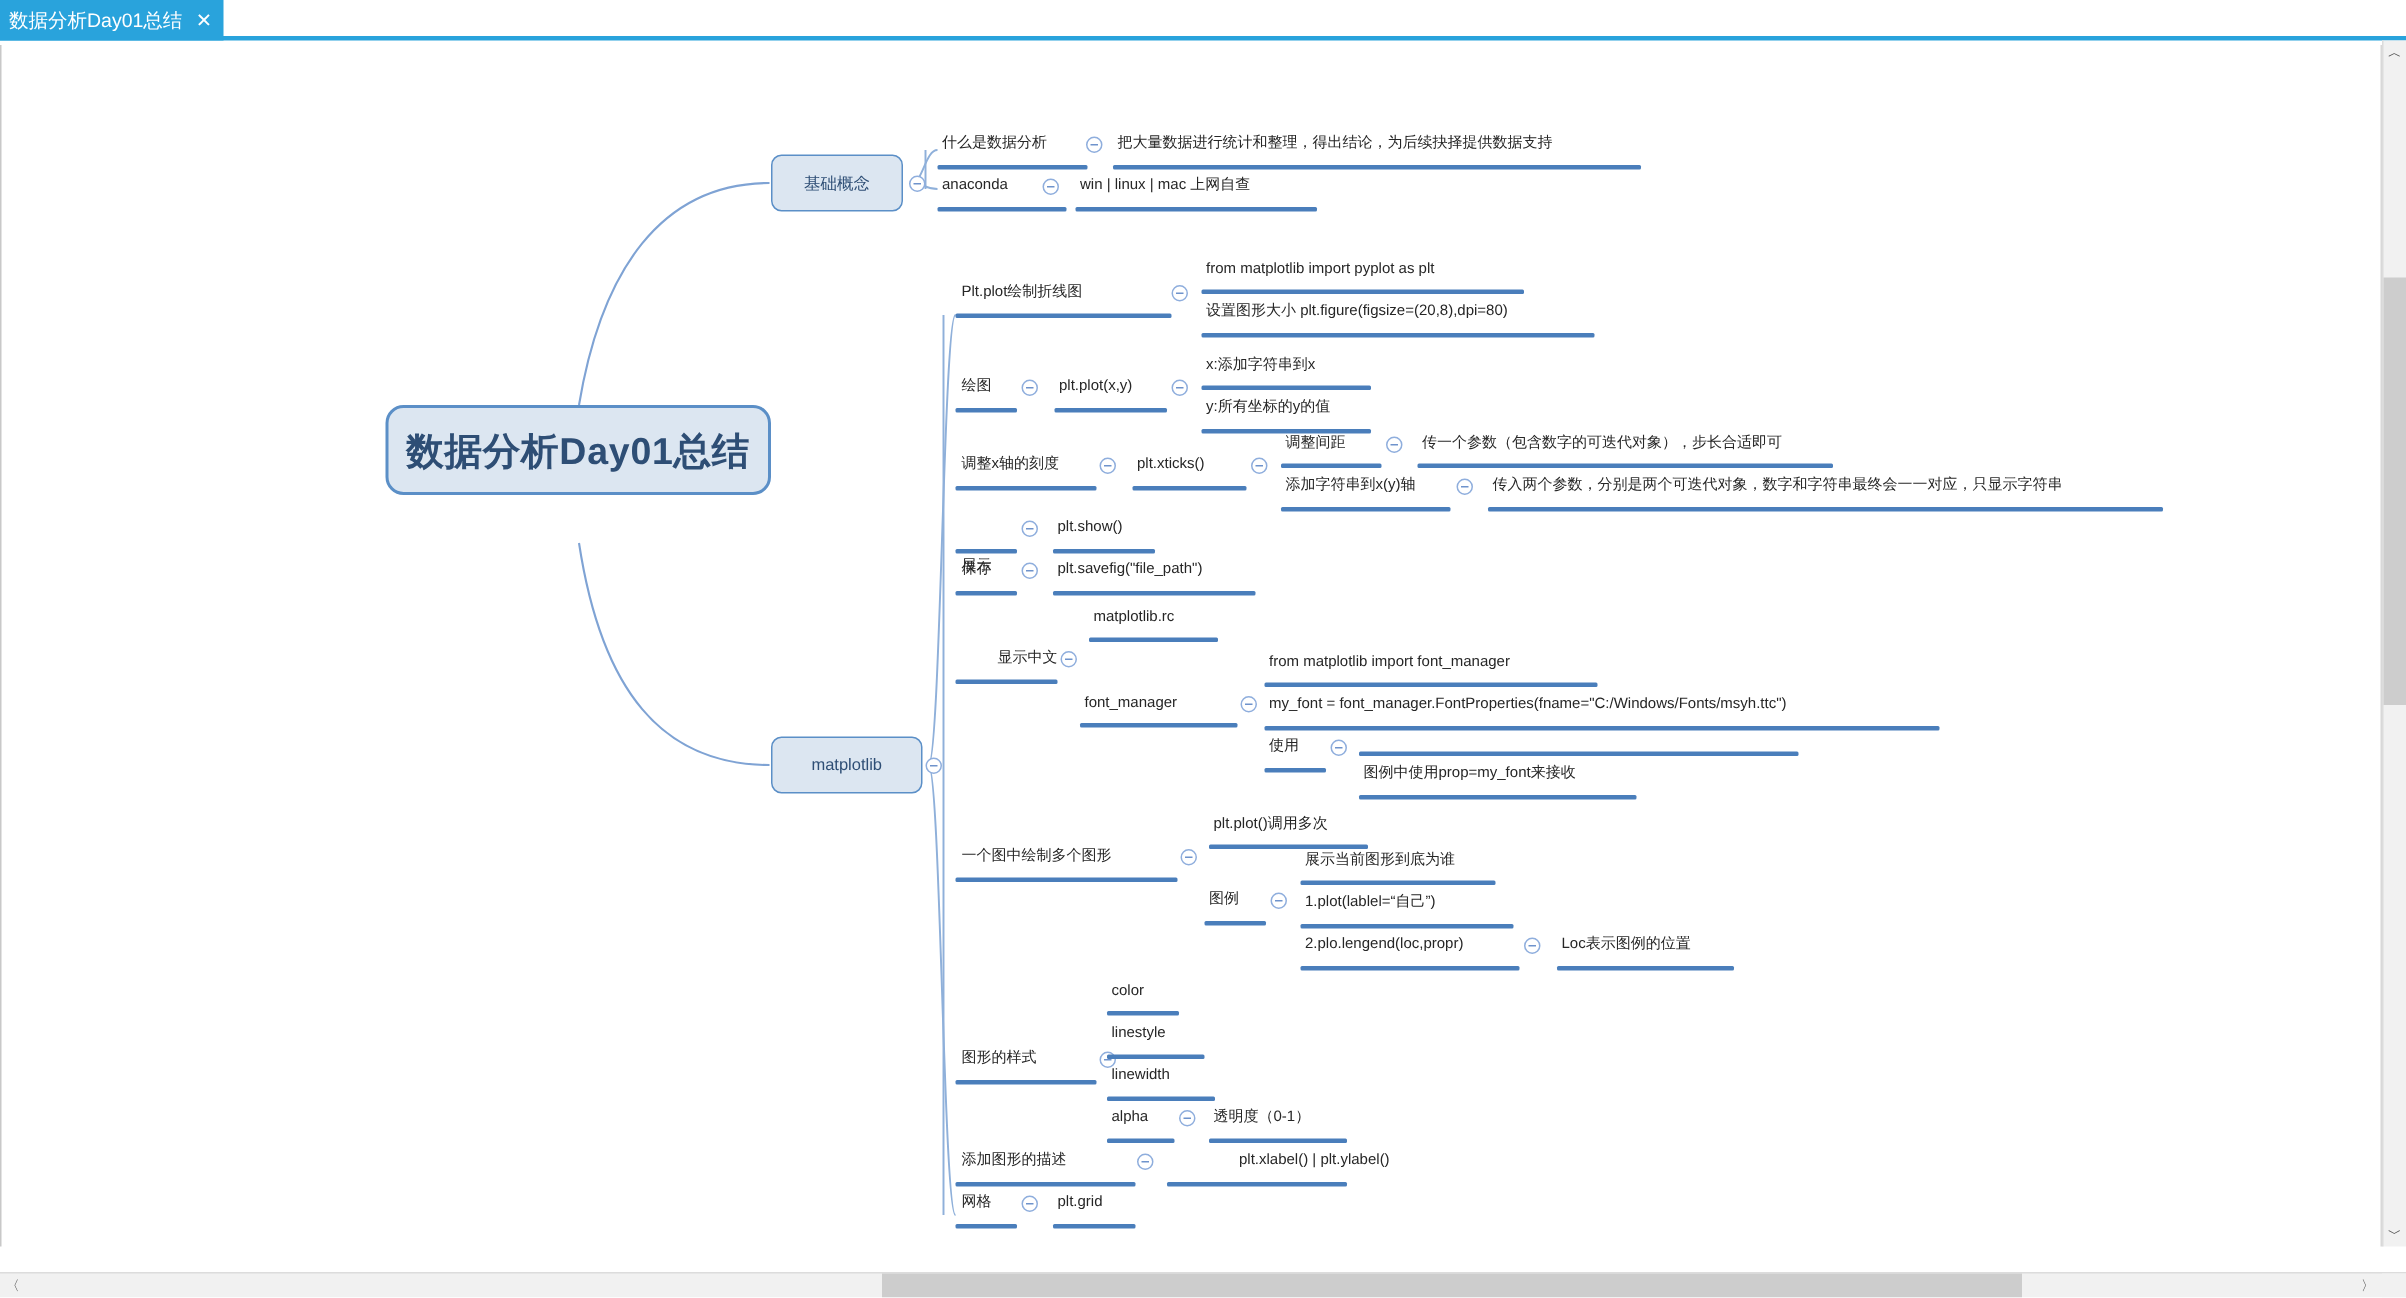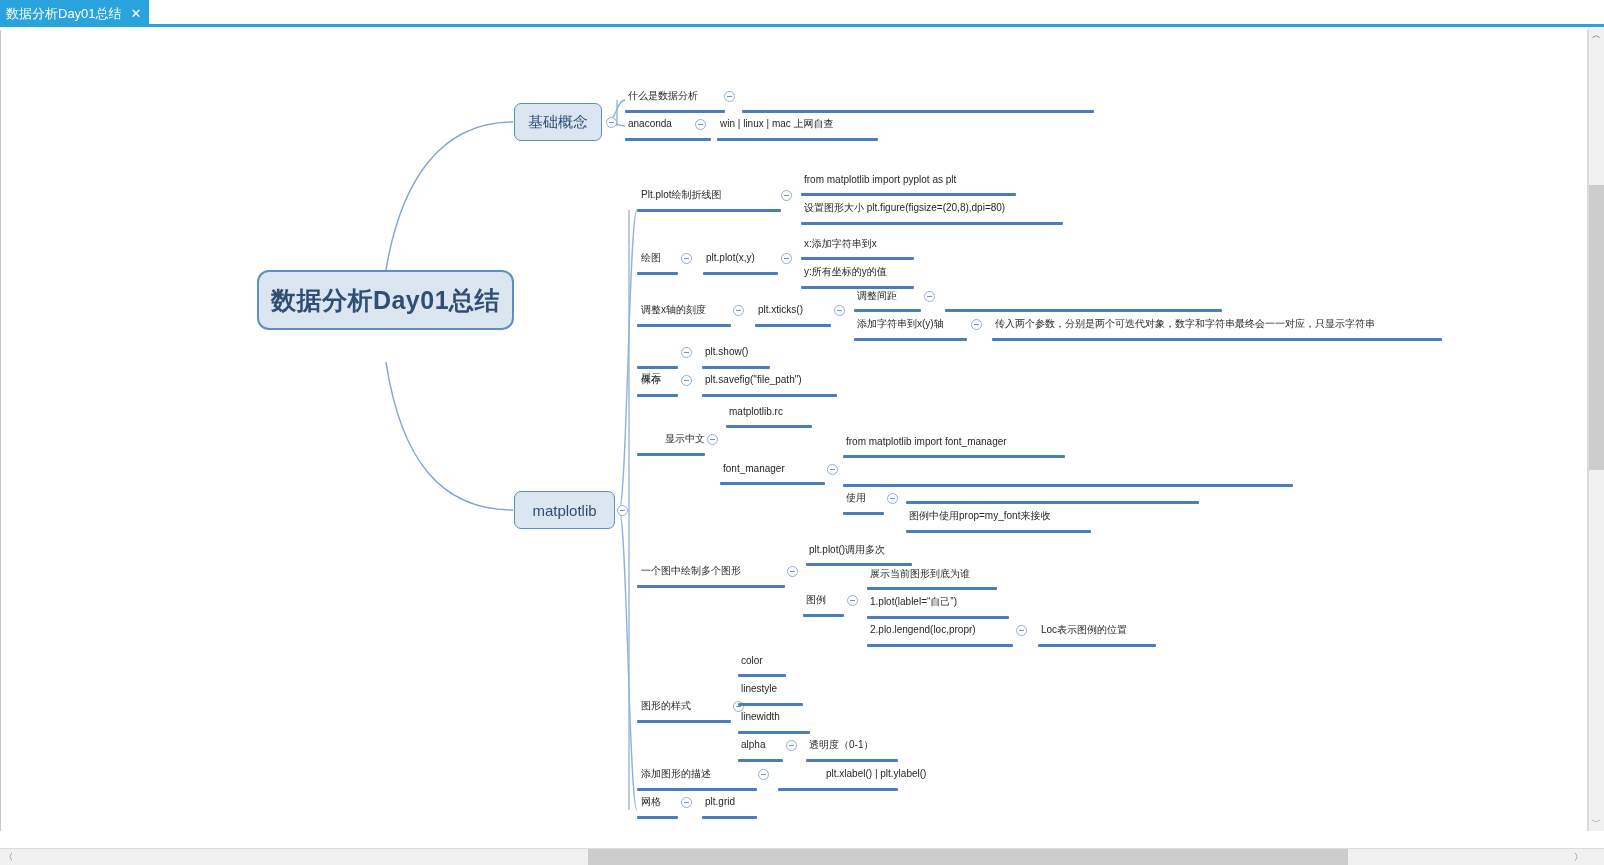--- a/index.html
+++ b/index.html
@@ -90,21 +90,21 @@
     box-sizing: border-box;
     white-space: nowrap;
     cursor: pointer;
   }
   .main-node {
     position: absolute;
     background: #dce6f1;
     border: 1.6px solid #5b8fc7;
     border-radius: 7px;
     color: #2e4e75;
-    font-size: 15px;
+    font-size: 11px;
     display: flex; align-items: center; justify-content: center;
     box-sizing: border-box;
     white-space: nowrap;
     cursor: pointer;
   }
 
   
   .toggle {
     position: absolute;
     width: 11px; height: 11px;
@@ -231,20 +231,23 @@
       <div class="main-node" style="left:513px; top:73px; width:88px; height:38px;">
         <span>基础概念</span>
       </div>
       <div class="toggle" style="left:605px; top:87px;"></div>
 
       <div class="node" style="left:627px; top:57px;">
         <span class="txt">什么是数据分析</span>
       </div>
       <div class="ubar" style="left:624px; top:80px; width:100px;"></div>
       <div class="toggle" style="left:723px; top:61px;"></div>
+      <div class="node" style="left:744px; top:57px;">
+        <span class="txt">把大量数据进行统计和整理，得出结论，为后续抉择提供数据支持</span>
+      </div>
       <div class="ubar" style="left:741px; top:80px; width:352px;"></div>
 
       <div class="node" style="left:627px; top:85px;">
         <span class="txt">anaconda</span>
       </div>
       <div class="ubar" style="left:624px; top:108px; width:86px;"></div>
       <div class="toggle" style="left:694px; top:89px;"></div>
       <div class="node" style="left:719px; top:85px;">
         <span class="txt">win | linux | mac 上网自查</span>
       </div>
@@ -297,20 +300,23 @@
         <span class="txt">plt.xticks()</span>
       </div>
       <div class="ubar" style="left:754px; top:294px; width:76px;"></div>
       <div class="toggle" style="left:833px; top:275px;"></div>
 
       <div class="node" style="left:856px; top:257px;">
         <span class="txt">调整间距</span>
       </div>
       <div class="ubar" style="left:853px; top:279px; width:67px;"></div>
       <div class="toggle" style="left:923px; top:261px;"></div>
+      <div class="node" style="left:947px; top:257px;">
+        <span class="txt">传一个参数（包含数字的可迭代对象），步长合适即可</span>
+      </div>
       <div class="ubar" style="left:944px; top:279px; width:277px;"></div>
 
       <div class="node" style="left:856px; top:285px;">
         <span class="txt">添加字符串到x(y)轴</span>
       </div>
       <div class="ubar" style="left:853px; top:308px; width:113px;"></div>
       <div class="toggle" style="left:970px; top:289px;"></div>
       <div class="node" style="left:994px; top:285px;">
         <span class="txt">传入两个参数，分别是两个可迭代对象，数字和字符串最终会一一对应，只显示字符串</span>
       </div>
@@ -349,20 +355,23 @@
       <div class="node" style="left:722px; top:430px;">
         <span class="txt">font_manager</span>
       </div>
       <div class="ubar" style="left:719px; top:452px; width:105px;"></div>
       <div class="toggle" style="left:826px; top:434px;"></div>
 
       <div class="node" style="left:845px; top:403px;">
         <span class="txt">from matplotlib import font_manager</span>
       </div>
       <div class="ubar" style="left:842px; top:425px; width:222px;"></div>
+      <div class="node" style="left:845px; top:431px;">
+        <span class="txt">my_font = font_manager.FontProperties(fname="C:/Windows/Fonts/msyh.ttc")</span>
+      </div>
       <div class="ubar" style="left:842px; top:454px; width:450px;"></div>
 
       <div class="node" style="left:845px; top:459px;">
         <span class="txt">使用</span>
       </div>
       <div class="ubar" style="left:842px; top:482px; width:41px;"></div>
       <div class="toggle" style="left:886px; top:463px;"></div>
       <div class="ubar" style="left:905px; top:471px; width:293px;"></div>
       <div class="node" style="left:908px; top:477px;">
         <span class="txt">图例中使用prop=my_font来接收</span>

